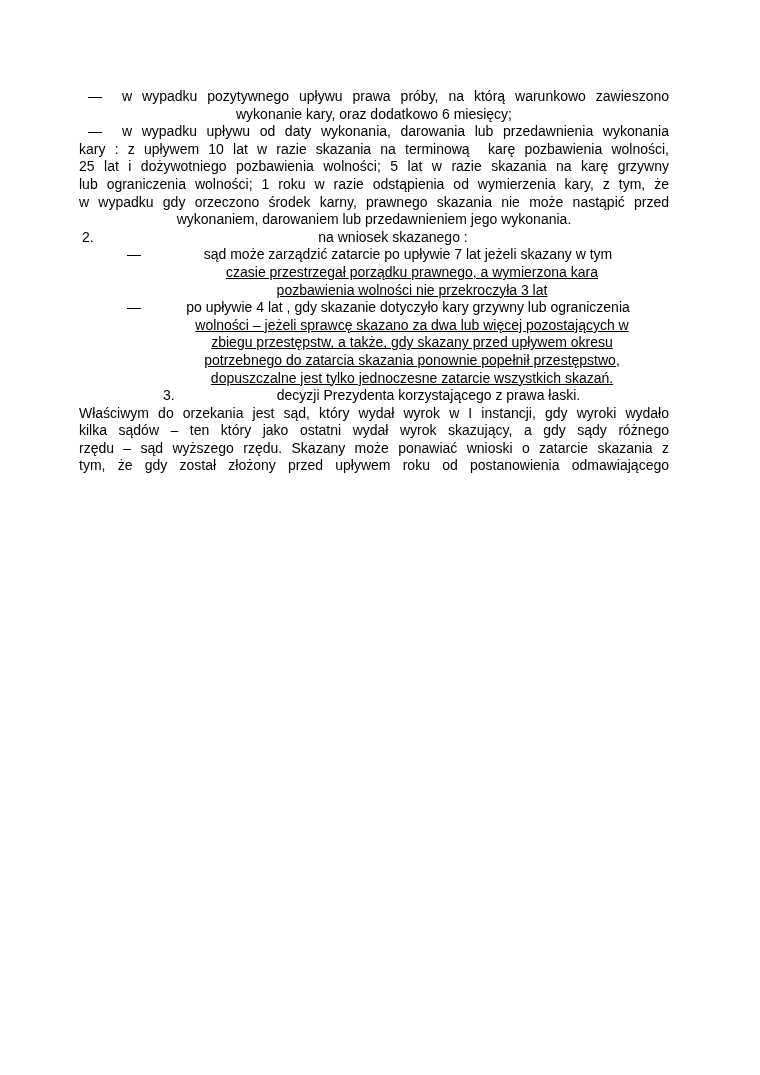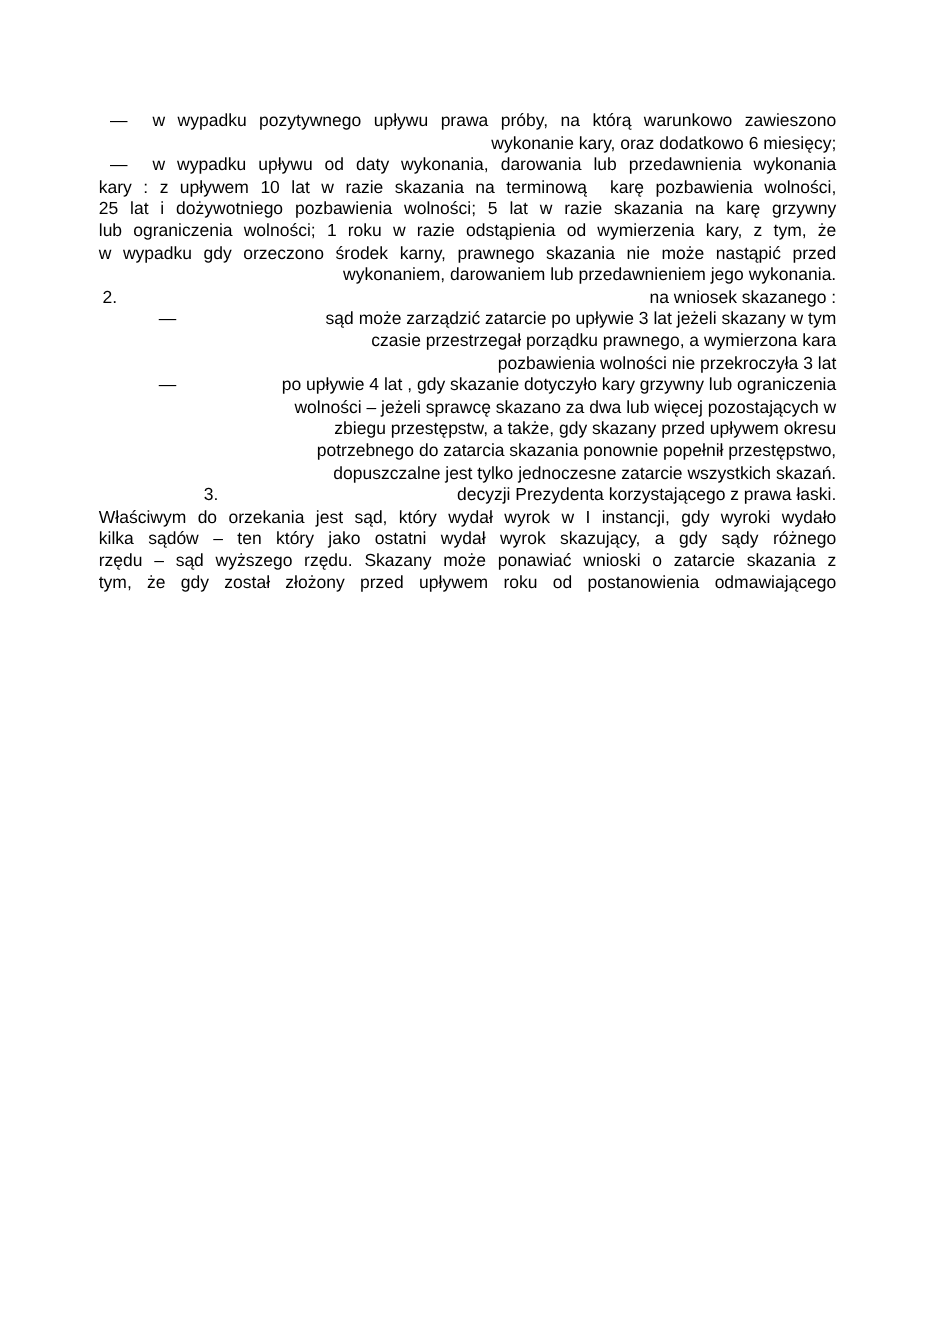--- a/index.html
+++ b/index.html
@@ -19,60 +19,60 @@
     background: #ffffff;
     color: #000000;
     font-family: "Liberation Sans", "DejaVu Sans", sans-serif;
     font-size: 14px;
     line-height: 17.6px;
     padding: 88px 91px 0 79px;
   }
   .doc-text { width: 100%; }
   .line {
     position: relative;
-    text-align: right;
+    text-align: center;
     min-height: 17.6px;
   }
   .line.just {
     text-align: justify;
     text-align-last: justify;
     text-justify: inter-word;
   }
   .marker {
     position: absolute;
     top: 0;
     white-space: pre;
   }
   
   .l-plain { padding-left: 0; }
   .l-dash  { padding-left: 43px; }
   .l-dash  > .marker { left: 9px; }
   .l-num2  { padding-left: 38px; }
   .l-num2  > .marker { left: 3px; }
   .l-sub   { padding-left: 68px; }
   .l-sub   > .marker { left: 48px; }
-  .l-subc  { padding-left: 76px; }
+  .l-subc  { padding-left: 76px; text-decoration: underline; }
   .l-num3  { padding-left: 109px; }
   .l-num3  > .marker { left: 84px; }
 </style>
 </head>
 <body>
 
 <div class="page">
   <div class="doc-text" id="doc-lines">
       <div class="line l-dash just"><span class="marker">—</span><span>w wypadku pozytywnego upływu prawa próby, na którą warunkowo zawieszono</span></div>
       <div class="line l-plain"><span>wykonanie kary, oraz dodatkowo 6 miesięcy;</span></div>
       <div class="line l-dash just"><span class="marker">—</span><span>w wypadku upływu od daty wykonania, darowania lub przedawnienia wykonania</span></div>
       <div class="line l-plain just"><span>kary : z upływem 10 lat w razie skazania na terminową&nbsp; karę pozbawienia wolności,</span></div>
       <div class="line l-plain just"><span>25 lat i dożywotniego pozbawienia wolności; 5 lat w razie skazania na karę grzywny</span></div>
       <div class="line l-plain just"><span>lub ograniczenia wolności; 1 roku w razie odstąpienia od wymierzenia kary, z tym, że</span></div>
       <div class="line l-plain just"><span>w wypadku gdy orzeczono środek karny, prawnego skazania nie może nastąpić przed</span></div>
       <div class="line l-plain"><span>wykonaniem, darowaniem lub przedawnieniem jego wykonania.</span></div>
       <div class="line l-num2"><span class="marker">2.</span><span>na wniosek skazanego :</span></div>
-      <div class="line l-sub"><span class="marker">—</span><span>sąd może zarządzić zatarcie po upływie 3 lat jeżeli skazany w tym</span></div>
+      <div class="line l-sub"><span class="marker">—</span><span>sąd może zarządzić zatarcie po upływie 7 lat jeżeli skazany w tym</span></div>
       <div class="line l-subc"><span>czasie przestrzegał porządku prawnego, a wymierzona kara</span></div>
       <div class="line l-subc"><span>pozbawienia wolności nie przekroczyła 3 lat</span></div>
       <div class="line l-sub"><span class="marker">—</span><span>po upływie 4 lat , gdy skazanie dotyczyło kary grzywny lub ograniczenia</span></div>
       <div class="line l-subc"><span>wolności – jeżeli sprawcę skazano za dwa lub więcej pozostających w</span></div>
       <div class="line l-subc"><span>zbiegu przestępstw, a także, gdy skazany przed upływem okresu</span></div>
       <div class="line l-subc"><span>potrzebnego do zatarcia skazania ponownie popełnił przestępstwo,</span></div>
       <div class="line l-subc"><span>dopuszczalne jest tylko jednoczesne zatarcie wszystkich skazań.</span></div>
       <div class="line l-num3"><span class="marker">3.</span><span>decyzji Prezydenta korzystającego z prawa łaski.</span></div>
       <div class="line l-plain just"><span>Właściwym do orzekania jest sąd, który wydał wyrok w I instancji, gdy wyroki wydało</span></div>
       <div class="line l-plain just"><span>kilka sądów – ten który jako ostatni wydał wyrok skazujący, a gdy sądy różnego</span></div>

